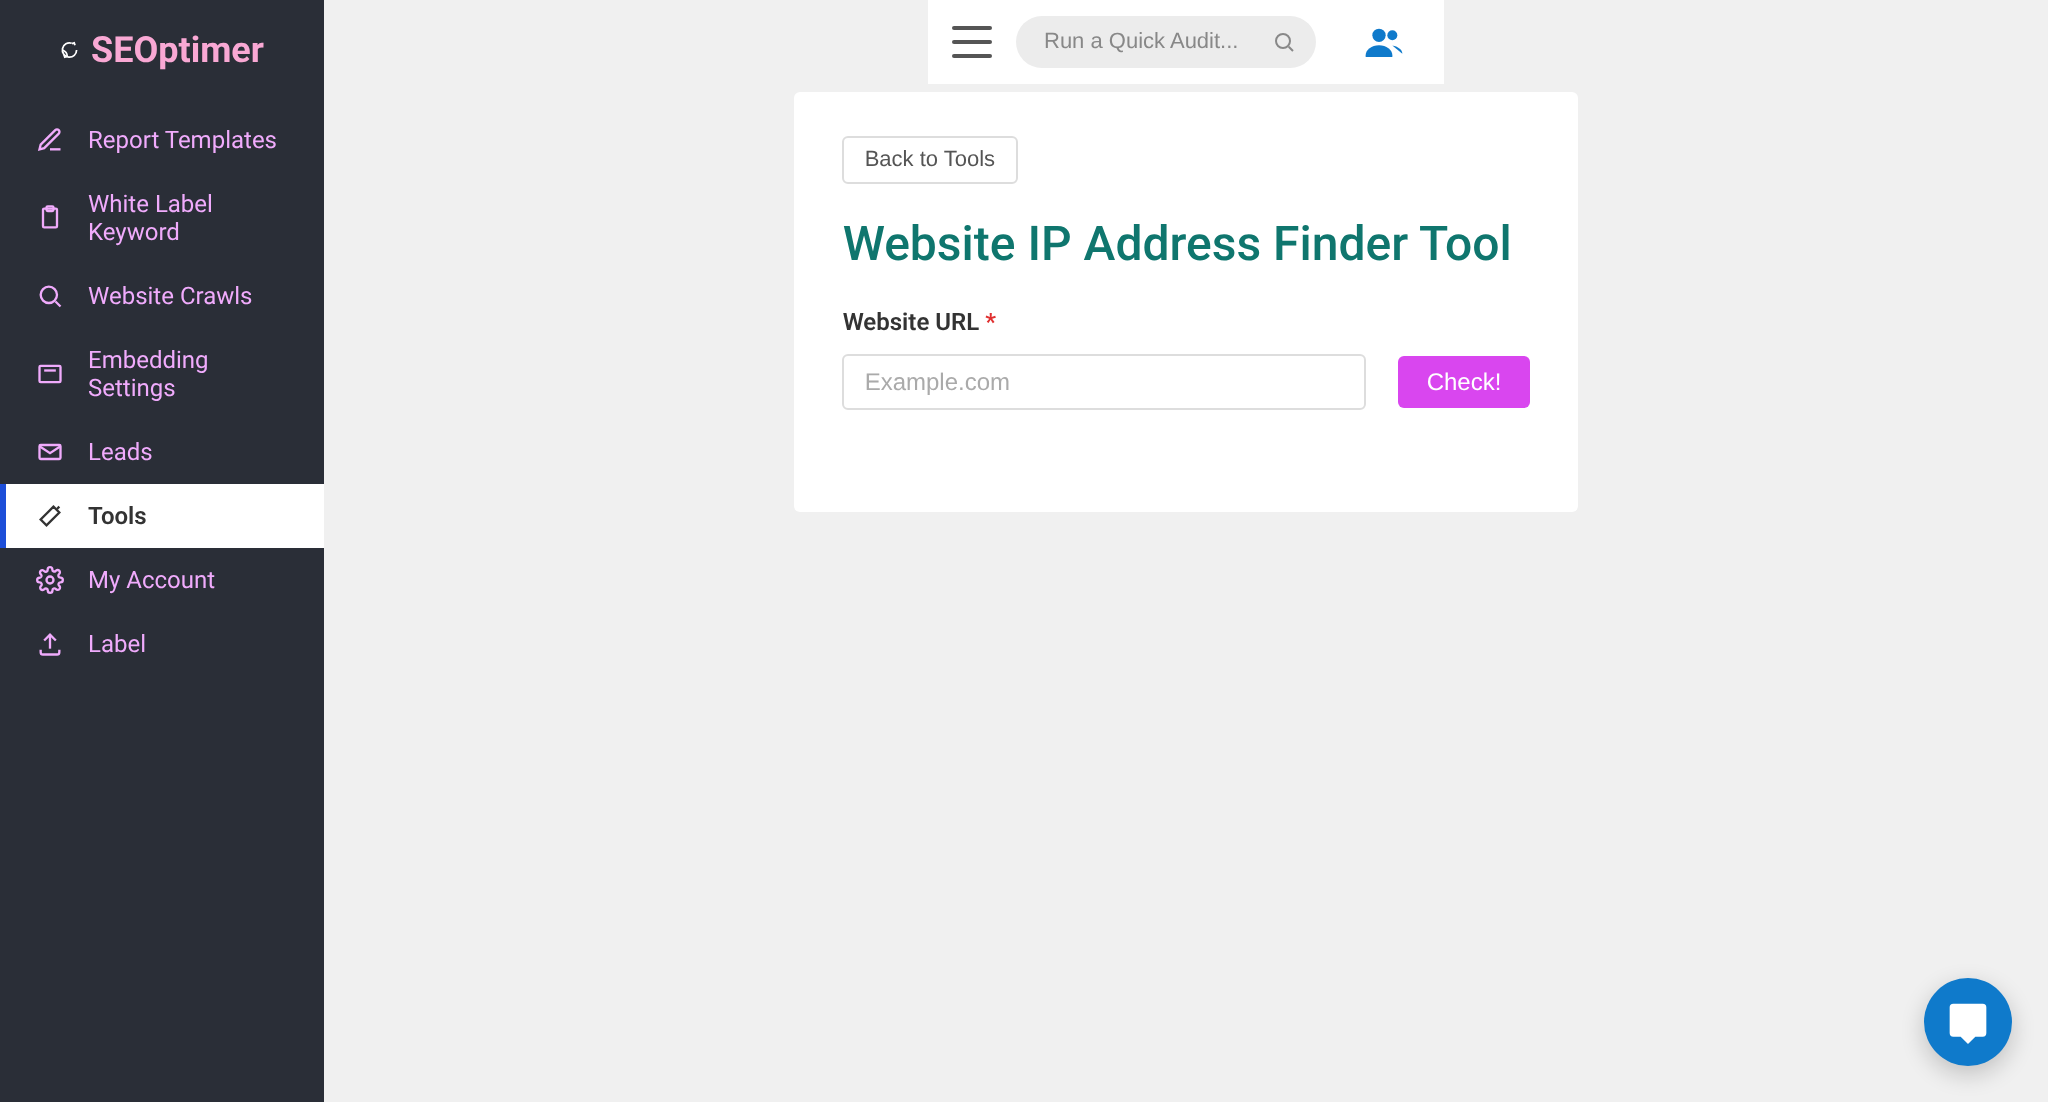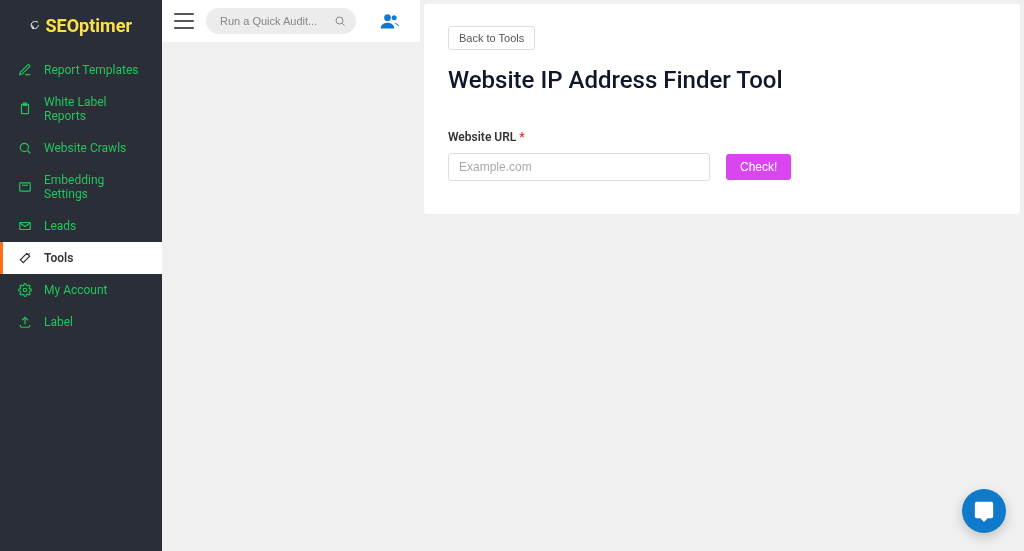--- a/index.html
+++ b/index.html
@@ -16,50 +16,51 @@
       background: #2a2e37;
       height: 100%;
       flex-shrink: 0;
       display: flex;
       flex-direction: column;
     }
     .logo {
       display: flex;
       align-items: center;
       padding: 14px 30px;
-      color: #fde047;
+      color: #f9a8d4;
       font-weight: 700;
       font-size: 18px;
       gap: 6px;
     }
     .logo svg { width: 22px; height: 22px; }
     .nav-list { list-style: none; margin-top: 4px; }
     .nav-item {
       display: flex;
       align-items: center;
       gap: 12px;
       padding: 9px 18px;
-      color: #22c55e;
+      color: #f0abfc;
       font-size: 12px;
       cursor: pointer;
     }
     .nav-item.active {
       background: #fff;
       color: #333;
       font-weight: 600;
-      border-left: 3px solid #f97316;
+      border-left: 3px solid #1d4ed8;
       padding-left: 15px;
     }
     .nav-item .icon { width: 14px; height: 14px; display: flex; align-items: center; justify-content: center; }
     .nav-item .icon svg { width: 14px; height: 14px; }
     .main {
       flex: 1;
       display: flex;
-      flex-direction: row;
+      flex-direction: column;
       height: 100%;
+      align-items: center;
     }
     .topbar {
       background: #fff;
       height: 42px;
       display: flex;
       align-items: center;
       padding: 0 12px;
       gap: 12px;
     }
     .hamburger { width: 20px; height: 16px; display: flex; flex-direction: column; justify-content: space-between; cursor: pointer; }
@@ -106,25 +107,25 @@
       background: #fff;
       border-radius: 3px;
       padding: 5px 10px;
       font-size: 11px;
       color: #555;
       cursor: pointer;
     }
     .page-title {
       font-size: 24px;
       font-weight: 500;
-      color: #0f172a;
+      color: #0f766e;
       margin-top: 16px;
     }
     .form-row {
-      margin-top: 32px;
+      margin-top: 14px;
     }
     .form-label {
       font-size: 12px;
       font-weight: 600;
       color: #333;
     }
     .form-label .req { color: #e03030; }
     .form-controls {
       display: flex;
       gap: 16px;
@@ -189,21 +190,21 @@
         </span>
       <span>Report Templates</span>
     </li>
     <li class="nav-item">
       <span class="icon">
           <svg viewBox="0 0 24 24" fill="none" stroke="currentColor" stroke-width="2">
             <rect x="6" y="4" width="12" height="16" rx="1"></rect>
             <rect x="9" y="2" width="6" height="4" rx="1"></rect>
           </svg>
         </span>
-      <span>White Label Reports</span>
+      <span>White Label Keyword</span>
     </li>
     <li class="nav-item">
       <span class="icon">
           <svg viewBox="0 0 24 24" fill="none" stroke="currentColor" stroke-width="2">
             <circle cx="11" cy="11" r="7"></circle>
             <path d="M21 21l-4.3-4.3"></path>
           </svg>
         </span>
       <span>Website Crawls</span>
     </li>

